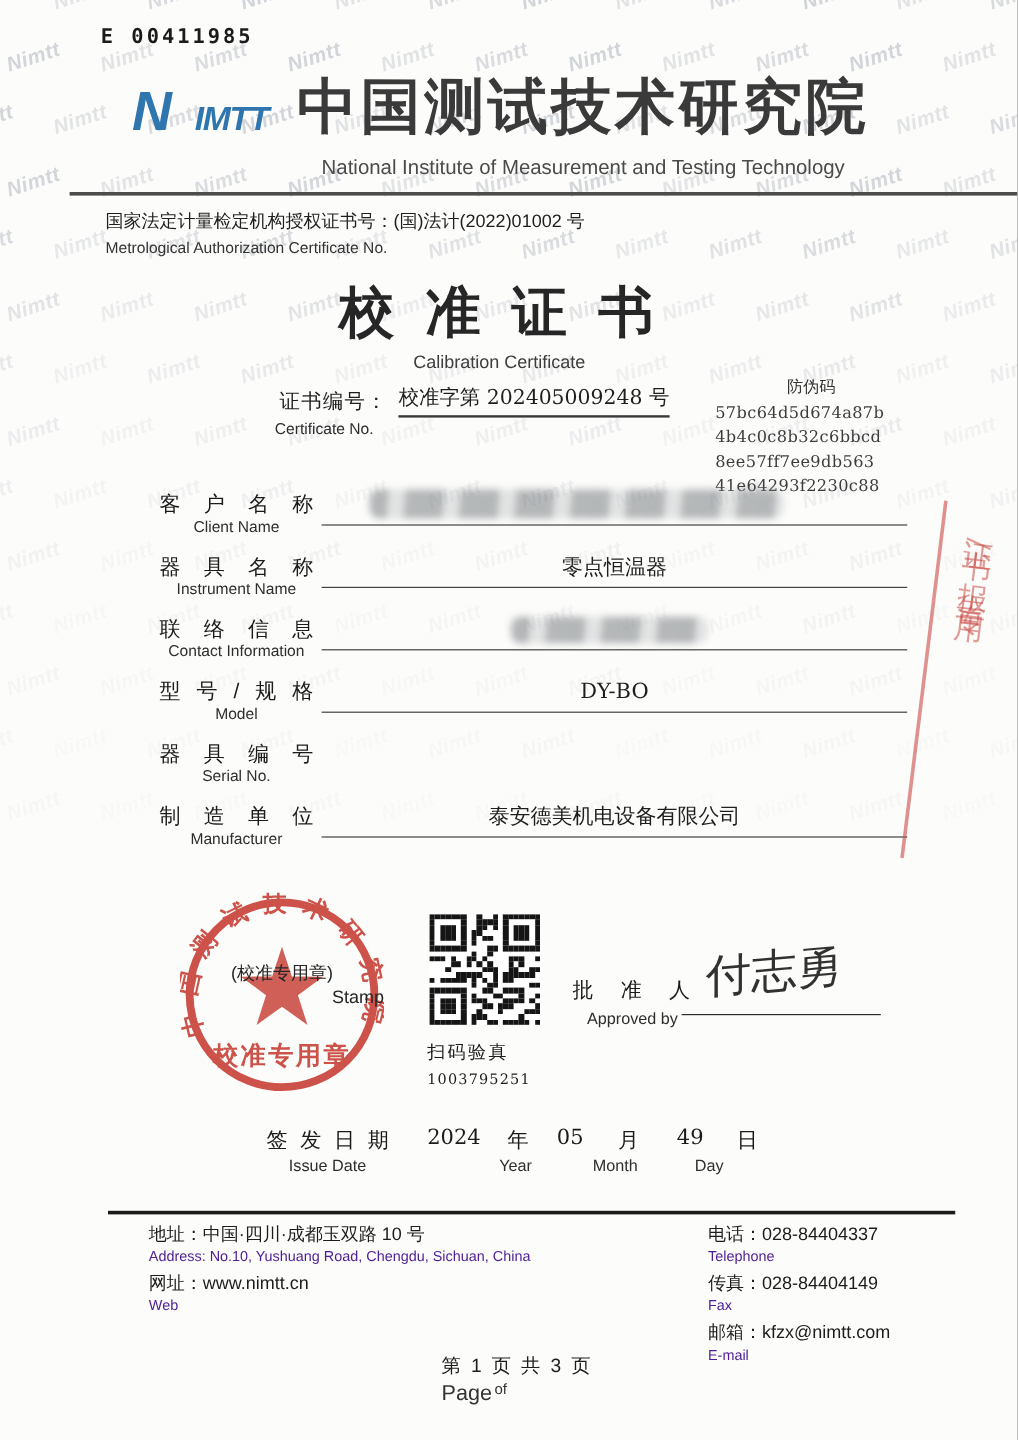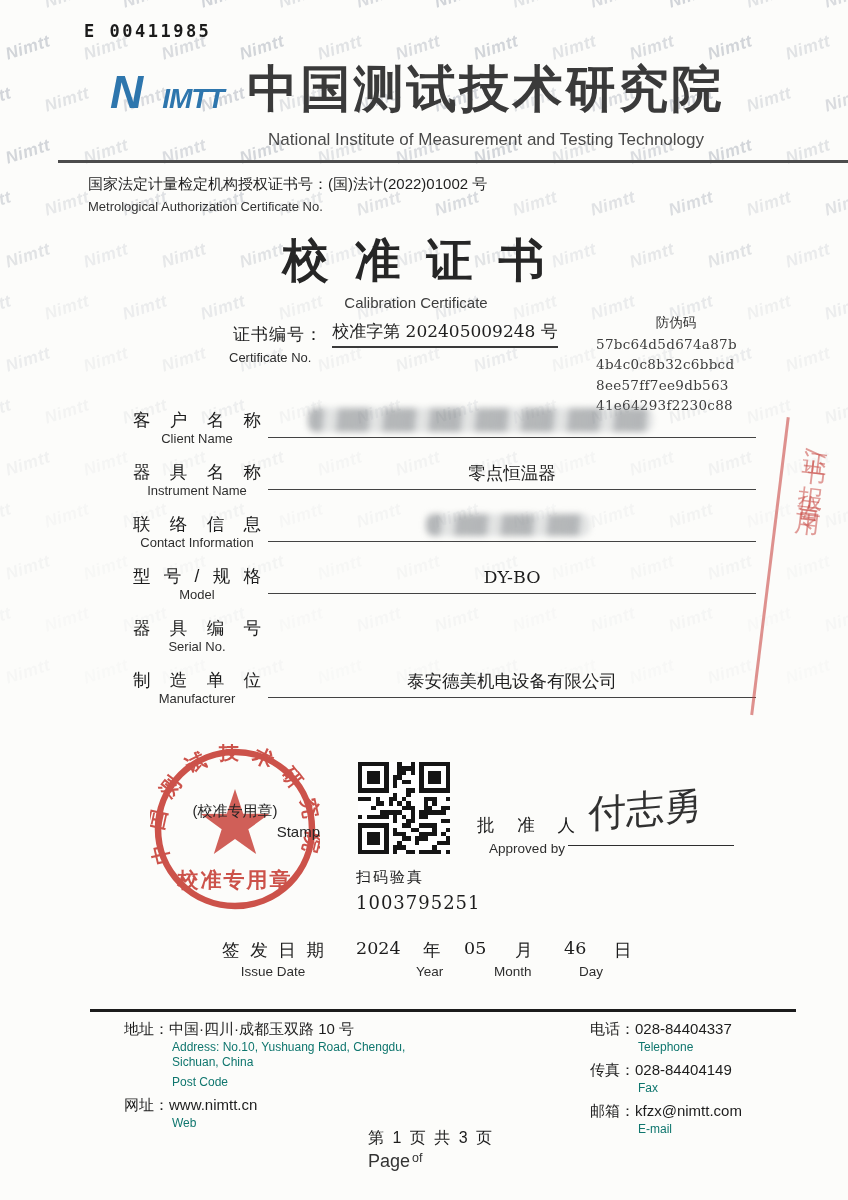--- a/index.html
+++ b/index.html
@@ -57,40 +57,40 @@
   .smudge.s1 { left:40px; top:2px; width:345px; height:24px; }
   .smudge.s2 { left:158px; top:4px; width:164px; height:22px; }
 
   
   .stamp-svg { left:150px; top:744px; }
   .stamp-overlay-cn { left:150px; top:802px; width:170px; text-align:center; font-size:15px; color:#262626; }
   .stamp-overlay-en { left:150px; top:823px; width:170px; text-align:right; font-size:15px; color:#262626; }
   .qr { left:358px; top:762px; width:92px; height:92px; background:#fff; display:grid; grid-template-columns:repeat(21,1fr); grid-template-rows:repeat(21,1fr); }
   .qr div.on { background:#151515; }
   .qr-caption { left:356px; top:868px; font-size:15px; color:#1d1d1d; letter-spacing:2px; }
-  .qr-number { left:356px; top:892px; font-family:"DejaVu Serif", serif; font-size:18px; color:#1d1d1d; letter-spacing:1px; }
+  .qr-number { left:356px; top:892px; font-family:"DejaVu Serif", serif; font-size:12px; color:#1d1d1d; letter-spacing:1px; }
   .appr-label { left:477px; top:813px; width:98px; font-size:17.5px; color:#1b1b1b; text-align:justify; text-align-last:justify; }
   .appr-en { left:471px; top:841px; width:112px; text-align:center; font-size:13.5px; color:#2e2e2e; }
   .sig-line { left:568px; top:818px; width:166px; height:28px; border-bottom:1.6px solid #2e2e2e; }
   .signature { left:588px; top:784px; font-family:"DejaVu Serif", serif; font-size:38px; color:#1c1c1c; transform:rotate(-5deg) skewX(-5deg); opacity:.9; }
 
   
   .issue-label { left:222px; top:938px; width:102px; font-size:17.5px; color:#1b1b1b; text-align:justify; text-align-last:justify; }
   .issue-en { left:222px; top:964px; width:102px; text-align:center; font-size:13.5px; color:#2e2e2e; }
   .dpart { top:938px; font-size:17.5px; color:#1b1b1b; }
   .dnum { font-family:"DejaVu Serif", serif; }
   .dsub { top:964px; font-size:13.5px; color:#2e2e2e; }
 
   
   .foot-rule { left:90px; top:1009px; width:706px; height:2.5px; background:#1c1c1c; }
   .foot-col { top:1019px; width:330px; }
   .foot-col.left { left:124px; }
   .foot-col.right { left:590px; }
   .foot-cn { font-size:15px; color:#1d1d1d; line-height:20px; margin-bottom:1px; }
-  .foot-en { font-size:12px; color:#0f766e; line-height:15px; margin-bottom:5px;margin-left:48px; }
+  .foot-en { font-size:12px; color:#4c1d95; line-height:15px; margin-bottom:5px; }
   .page-cn { left:368px; top:1128px; font-size:16px; color:#1d1d1d; letter-spacing:2px; white-space:nowrap; }
   .page-en-page { left:368px; top:1151px; font-size:18px; color:#333; }
   .page-en-of { left:412px; top:1151px; font-size:12.5px; color:#333;text-align:center; }
 
   
   .edge-stamp { right:-52px; top:424px; width:132px; height:300px; transform:rotate(7deg);
     border-left:3.5px solid rgba(201,74,70,.6); padding:10px 0 0 14px; }
   .edge-stamp span { writing-mode:vertical-rl; font-size:25px; letter-spacing:9px; color:rgba(201,74,70,.55); font-family:"DejaVu Serif", serif; }
 </style>
 </head>
@@ -788,31 +788,30 @@
     <div class="abs appr-en">Approved by</div>
     <div class="abs sig-line"></div>
     <div class="abs signature">付志勇</div>
 
     <div class="abs issue-label">签发日期</div>
     <div class="abs issue-en">Issue Date</div>
     <span class="abs dpart dnum" style="left:356px;">2024</span>
     <span class="abs dpart" style="left:423px;">年</span>
     <span class="abs dpart dnum" style="left:464px;text-align:center;">05</span>
     <span class="abs dpart" style="left:515px;">月</span>
-    <span class="abs dpart dnum" style="left:564px;">46</span>
+    <span class="abs dpart dnum" style="left:564px;">49</span>
     <span class="abs dpart" style="left:614px;">日</span>
     <span class="abs dsub" style="left:416px;">Year</span>
     <span class="abs dsub" style="left:494px;">Month</span>
     <span class="abs dsub" style="left:579px;">Day</span>
 
     <div class="abs foot-rule"></div>
     <div class="abs foot-col left">
       <div class="foot-cn">地址：中国·四川·成都玉双路 10 号</div>
       <div class="foot-en">Address: No.10, Yushuang Road, Chengdu, Sichuan, China</div>
-      <div class="foot-en">Post Code</div>
       <div class="foot-cn">网址：www.nimtt.cn</div>
       <div class="foot-en">Web</div>
     </div>
     <div class="abs foot-col right">
       <div class="foot-cn">电话：028-84404337</div>
       <div class="foot-en">Telephone</div>
       <div class="foot-cn">传真：028-84404149</div>
       <div class="foot-en">Fax</div>
       <div class="foot-cn">邮箱：kfzx@nimtt.com</div>
       <div class="foot-en">E-mail</div>

